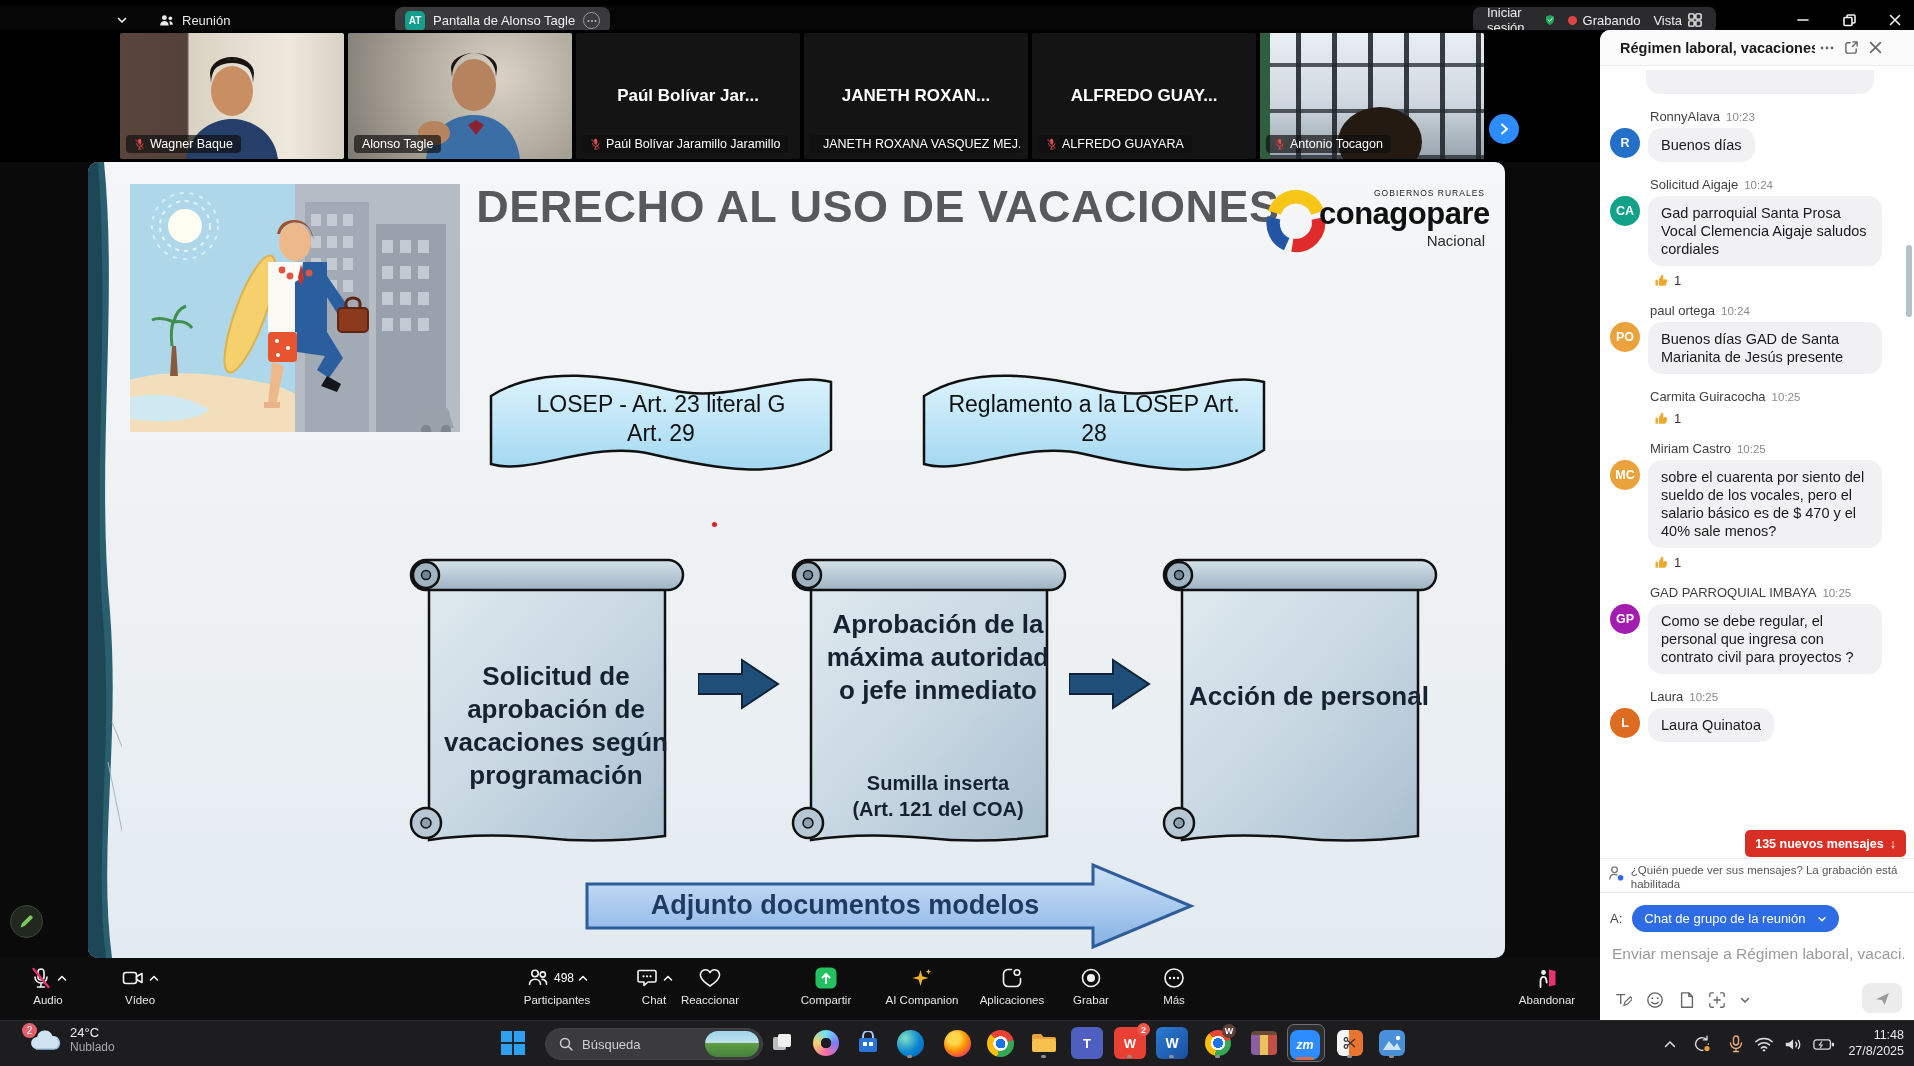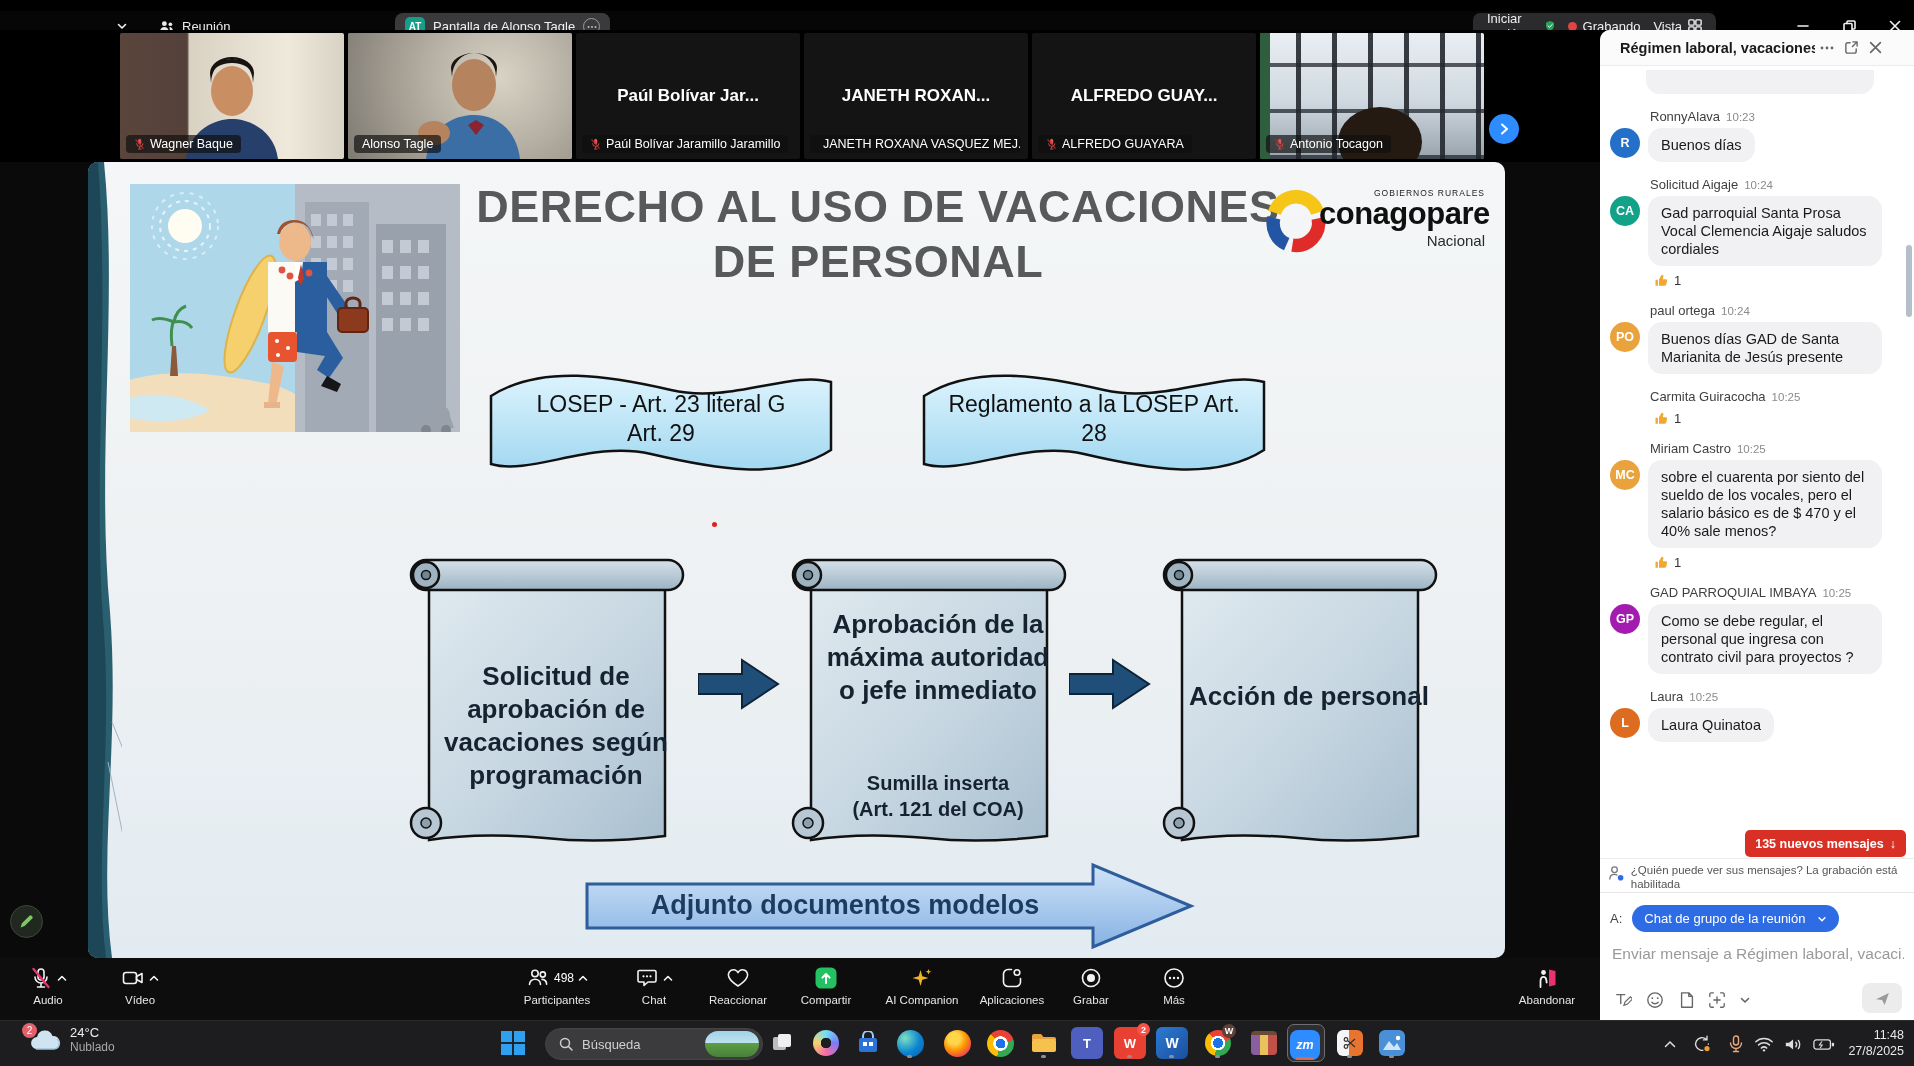--- a/index.html
+++ b/index.html
@@ -4,21 +4,21 @@
 <style>
   * { margin:0; padding:0; box-sizing:border-box; }
   html,body { width:1914px; height:1066px; overflow:hidden; background:#000;
     font-family:"Liberation Sans", sans-serif; }
   #app { position:relative; width:1914px; height:1066px; background:#000; }
   .abs { position:absolute; }
   svg { display:block; }
   .stroke-ic { fill:none; stroke:#f2f2f2; stroke-width:1.6; stroke-linecap:round; stroke-linejoin:round; }
 
   
-  #titlebar { position:absolute; left:0; top:11px; width:1714px; height:30px; background:#060606; }
+  #titlebar { position:absolute; left:0; top:5px; width:1714px; height:30px; background:#060606; }
   #appname { position:absolute; left:28px; top:0; height:30px; overflow:hidden; color:#fff; }
   .tb-item { position:absolute; top:0; height:30px; display:flex; align-items:center; gap:7px; color:#e9e9e9; font-size:13px; }
   #screen-tab { position:absolute; left:395px; top:2px; height:27px; background:#3a3a3c; border-radius:8px;
     display:flex; align-items:center; gap:8px; padding:0 10px; color:#f0f0f0; font-size:13px; }
   #screen-tab .at { width:20px; height:20px; border-radius:5px; background:#159e8c; color:#fff; font-size:10px;
     font-weight:bold; display:flex; align-items:center; justify-content:center; }
   .circle-ellipsis { width:17px; height:17px; border:1.2px solid #9a9a9a; border-radius:50%;
     display:flex; align-items:center; justify-content:center; }
   #tb-right-pill { position:absolute; left:1473px; top:2px; height:26px; background:#2b2b2d; border-radius:7px;
     display:flex; align-items:center; gap:13px; padding:0 14px; color:#eee; font-size:13px; }
@@ -399,21 +399,20 @@
         <path d="M197 92 l22 32 -10 8 -18-28z" fill="#2b5e9e"></path>
         <rect x="208" y="124" width="30" height="24" rx="4" fill="#8b3a1e" stroke="#5f2511" stroke-width="2"></rect>
         <path d="M216 124 v-5 a7 5 0 0 1 14 0 v5" fill="none" stroke="#5f2511" stroke-width="3"></path>
         <path d="M286 236 q4-10 14-8 q2-8 12-6 q8 1 8 10 l4 12 h-40z" fill="#9aa1ab"></path>
         <circle cx="296" cy="246" r="5" fill="#7e858f"></circle>
           <circle cx="316" cy="246" r="5" fill="#7e858f"></circle>
       </svg>
 
       <div id="slide-title">
         <div class="l1">DERECHO AL USO DE VACACIONES</div>
-        <div class="l2">DE PERSONAL</div>
       </div>
 
       <div id="logo">
         <svg class="abs" style="left:0;top:8px" width="66" height="66" viewBox="0 0 64 64">
           <path d="M11 22 A22 22 0 0 1 53 22" fill="none" stroke="#f5c518" stroke-width="13"></path>
           <path d="M10.5 27 A22 22 0 0 0 23 52.5" fill="none" stroke="#2255a4" stroke-width="13"></path>
           <path d="M28.5 53.5 A22 22 0 0 0 53.5 27.5" fill="none" stroke="#e02b2b" stroke-width="13"></path>
         </svg>
         <div class="tagline">GOBIERNOS RURALES</div>
         <div class="lname">conagopare</div>
@@ -695,21 +694,21 @@
           <circle cx="8.5" cy="10.3" r="1.1" fill="#f2f2f2"></circle>
             <circle cx="12" cy="10.3" r="1.1" fill="#f2f2f2"></circle>
             <circle cx="15.5" cy="10.3" r="1.1" fill="#f2f2f2"></circle>
         </svg>
         <svg width="10" height="8" viewBox="0 0 10 8">
             <path d="M1.5 6 5 2.5 8.5 6" class="stroke-ic" stroke-width="1.4"></path>
           </svg>
       </div>
       <span class="lbl">Chat</span>
     </div>
-    <div class="tbtn" style="left:690px">
+    <div class="tbtn" style="left:662px">
       <div class="ic-row">
         <svg width="24" height="24" viewBox="0 0 24 24">
           <path d="M12 20s-7.3-4.7-9.1-8.9A5 5 0 0 1 12 6.6 5 5 0 0 1 21.1 11C19.3 15.3 12 20 12 20z" class="stroke-ic"></path>
         </svg>
       </div>
       <span class="lbl">Reaccionar</span>
     </div>
     <div class="tbtn" style="left:778px">
       <div class="ic-row">
         <svg width="24" height="24" viewBox="0 0 24 24">

